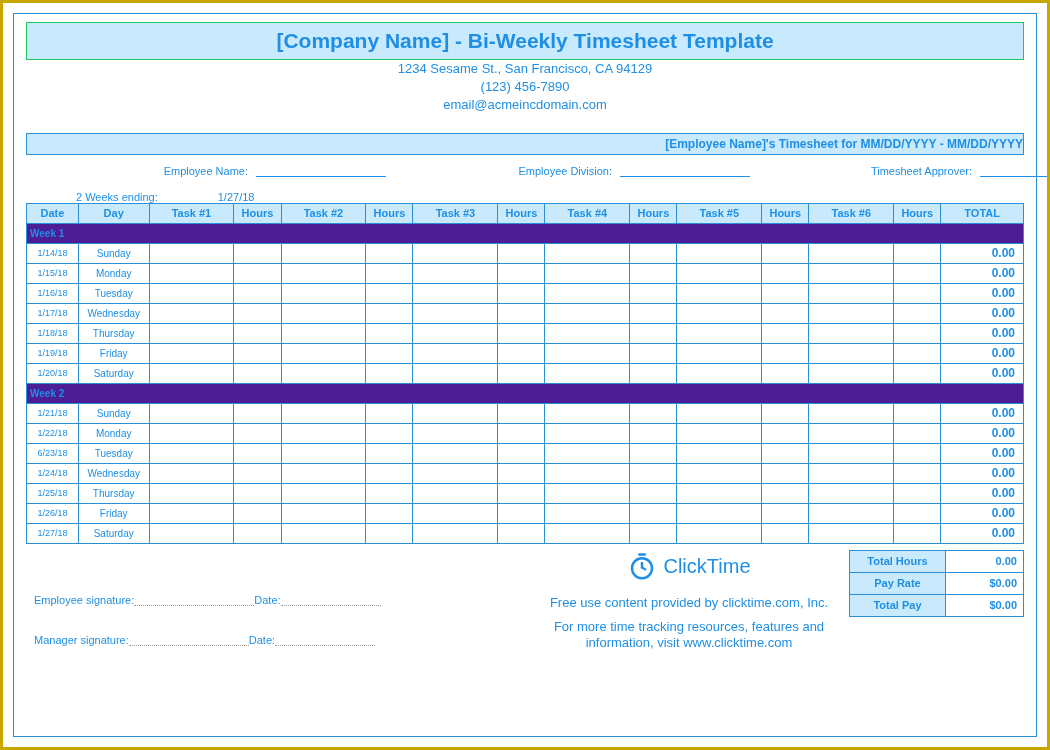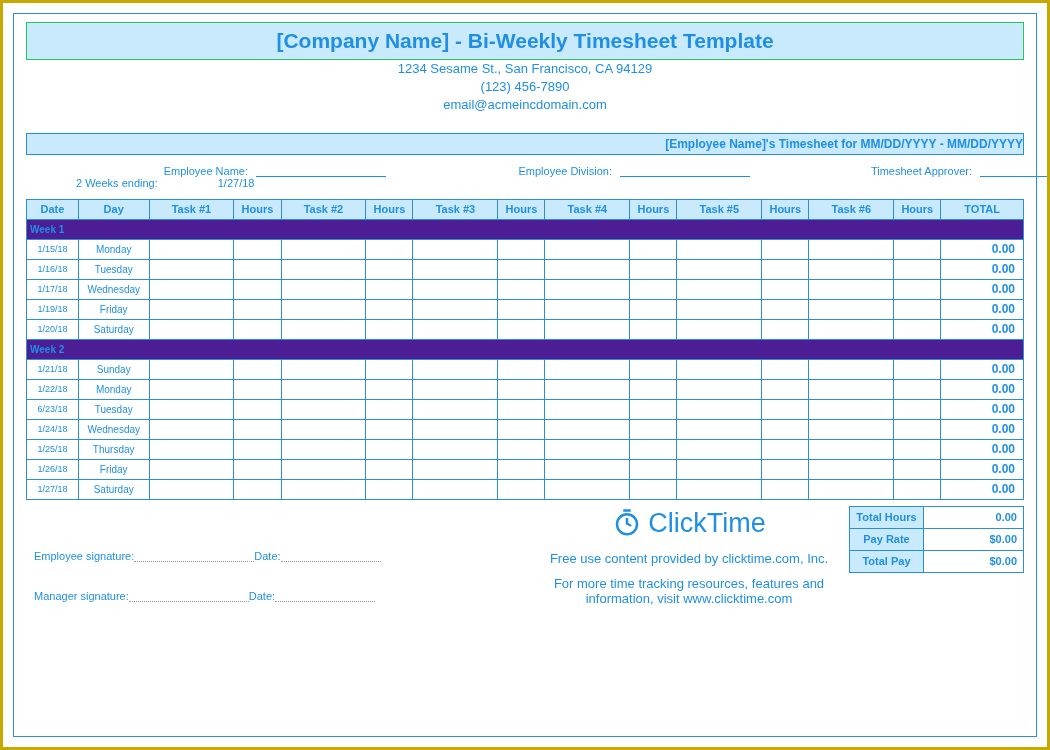--- a/index.html
+++ b/index.html
@@ -6,43 +6,43 @@
 body{font-family:Tahoma,Verdana,sans-serif;width:1050px;height:750px;border:3px solid #c8a800;background:#fff;padding:10px}
 .sheet{border:1px solid #2a8fd6;height:100%;background:#fff;position:relative;padding:8px 12px 0 12px}
 .title-bar{background:#c9eafc;border:1px solid #22c55e;text-align:center;color:#1f8fe6;font-weight:bold;font-size:21px;padding:6px 0;font-family:'Comic Sans MS','Trebuchet MS',sans-serif}
 .company-info{text-align:center;color:#1f8fe6;font-size:13px;line-height:1.4}
 .sub-bar{background:#c9eafc;border:1px solid #2a8fd6;text-align:right;color:#1f8fe6;font-weight:bold;font-size:12px;padding:3px 0;margin-top:18px}
 .meta{display:flex;margin-top:10px;color:#1f8fe6;font-size:11px}
 .meta .col{flex:1;display:flex;flex-direction:row;gap:4px}
 .meta .row{display:flex;align-items:flex-end}
 .meta .row label{width:230px;text-align:right;padding-right:8px}
 .meta .row .line{border-bottom:1px solid #1f8fe6;width:130px;height:12px}
-.ending{color:#1f8fe6;font-size:11px;display:flex;gap:60px;padding-left:50px}
-table.grid{width:100%;border-collapse:collapse;table-layout:fixed;margin-top:10px}
+.ending{color:#1f8fe6;font-size:11px;margin-top:14px;display:flex;gap:60px;padding-left:50px}
+table.grid{width:100%;border-collapse:collapse;table-layout:fixed;margin-top:0}
 table.grid th,table.grid td{border:1px solid #2a8fd6;font-size:10px;padding:2px 3px;height:20px;color:#1f8fe6;text-align:center}
 table.grid th{background:#c9eafc;font-weight:bold;font-size:11px}
 table.grid .week-hdr{background:#4c1d95;font-weight:bold;text-align:left}
 table.grid td.date{font-size:9px}
 table.grid td.day{font-size:10px}
 table.grid td.total{text-align:right;font-weight:bold;font-size:12px;padding-right:8px;color:#1f8fe6}
 col.date{width:44px}col.day{width:60px}col.task{width:72px}col.hrs{width:40px}col.tot{width:70px}
 .bottom{display:flex;margin-top:6px}
 .sigs{flex:1;color:#1f8fe6;font-size:11px;padding-top:16px;padding-left:8px}
 .sigrow{display:flex;align-items:flex-end;height:40px}
 .sigrow .lab{white-space:nowrap}
 .sigrow .sl{border-bottom:1px dotted #999;width:120px;height:12px}
 .sigrow .sl2{border-bottom:1px dotted #999;width:100px;height:12px}
 .brand{flex:0 0 320px;text-align:center;padding-top:2px}
-.brand .logo{display:inline-flex;align-items:center;gap:6px;color:#1f8fe6;font-size:27px}
+.brand .logo{display:inline-flex;align-items:center;gap:6px;color:#1f8fe6;font-size:20px}
 .brand svg{width:30px;height:30px;fill:#1f8fe6}
 .brand .fine{font-size:13px;color:#1f8fe6;margin-top:9px;line-height:1.2}
 .totals{flex:0 0 175px}
 .totals table{width:100%;border-collapse:collapse}
 .totals td{border:1px solid #2a8fd6;font-size:11px;padding:4px 6px;color:#1f8fe6;height:22px}
-.totals .lab{background:#c9eafc;font-weight:bold;text-align:center;width:74px}
+.totals .lab{background:#c9eafc;font-weight:bold;text-align:center;width:96px}
 .totals .val{text-align:right;font-weight:bold}
 </style>
 </head>
 <body>
 
 <div class="sheet">
  <div class="title-bar">[Company Name] - Bi-Weekly Timesheet Template</div>
  <div class="company-info">
   <div>1234 Sesame St.,   San Francisco, CA 94129</div>
   <div>(123) 456-7890</div>
@@ -111,20 +111,37 @@
           <th>Task #6</th>
           <th>Hours</th>
           <th>TOTAL</th>
         </tr>
       </thead>
   <tbody id="tb">
         <tr>
           <td colspan="15" class="week-hdr">Week 1</td>
         </tr>
         <tr>
+          <td class="date">1/14/18</td>
+          <td class="day">Sunday</td>
+          <td></td>
+          <td></td>
+          <td></td>
+          <td></td>
+          <td></td>
+          <td></td>
+          <td></td>
+          <td></td>
+          <td></td>
+          <td></td>
+          <td></td>
+          <td></td>
+          <td class="total">0.00</td>
+        </tr>
+        <tr>
           <td class="date">1/15/18</td>
           <td class="day">Monday</td>
           <td></td>
           <td></td>
           <td></td>
           <td></td>
           <td></td>
           <td></td>
           <td></td>
           <td></td>
@@ -147,20 +164,37 @@
           <td></td>
           <td></td>
           <td></td>
           <td></td>
           <td></td>
           <td class="total">0.00</td>
         </tr>
         <tr>
           <td class="date">1/17/18</td>
           <td class="day">Wednesday</td>
+          <td></td>
+          <td></td>
+          <td></td>
+          <td></td>
+          <td></td>
+          <td></td>
+          <td></td>
+          <td></td>
+          <td></td>
+          <td></td>
+          <td></td>
+          <td></td>
+          <td class="total">0.00</td>
+        </tr>
+        <tr>
+          <td class="date">1/18/18</td>
+          <td class="day">Thursday</td>
           <td></td>
           <td></td>
           <td></td>
           <td></td>
           <td></td>
           <td></td>
           <td></td>
           <td></td>
           <td></td>
           <td></td>

